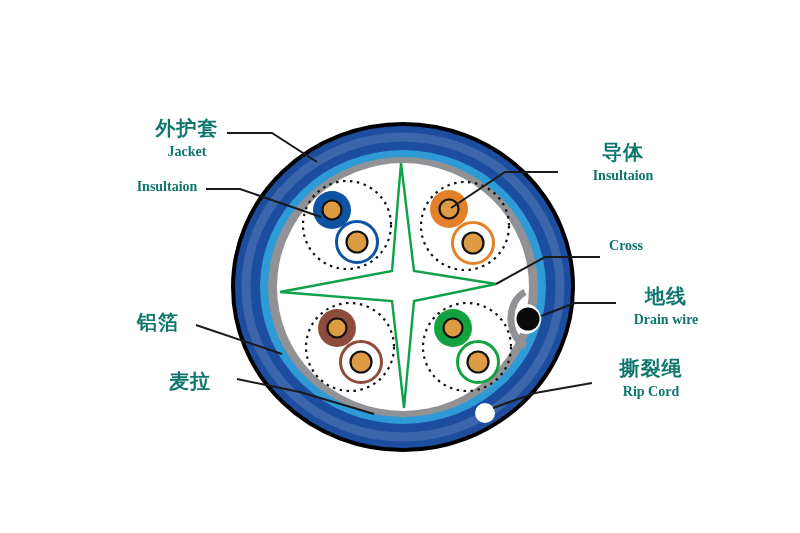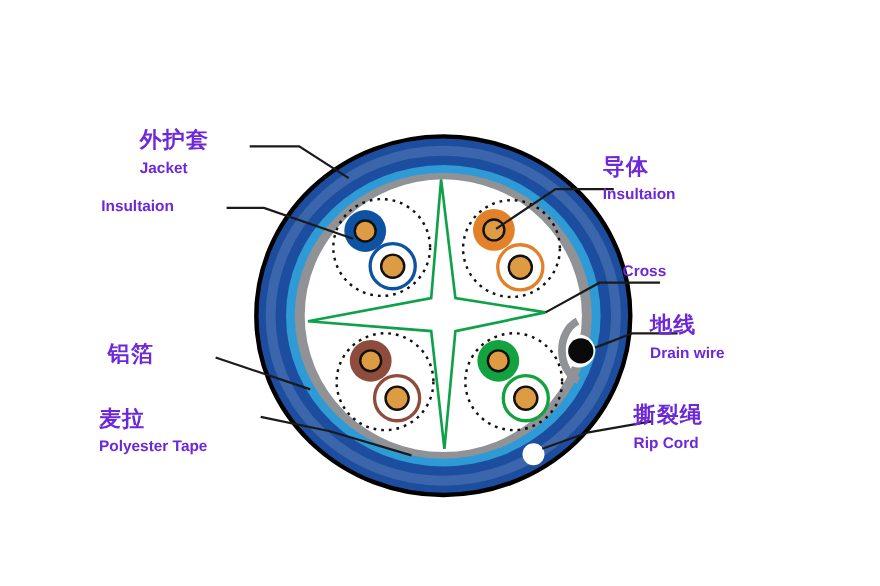--- a/index.html
+++ b/index.html
@@ -6,23 +6,25 @@
   .canvas{
     position:relative;
     width:800px;height:533px;
     background:#ffffff;
     overflow:hidden;
     font-family:"Liberation Sans","DejaVu Sans",sans-serif;
   }
   .diagram-svg{position:absolute;left:0;top:0;}
   .label{
     position:absolute;
-    color:#6d28d9;
+    text-align:center;
+    color:#0f766e;
     font-weight:bold;
     white-space:nowrap;
+    font-family:Liberation Serif, serif;
   }
   .label .zh{font-size:20px;line-height:24px;letter-spacing:1px;}
   .label .en{font-size:14px;line-height:24px;}
 </style>
 </head>
 <body>
 
 <div class="canvas">
 
   <svg class="diagram-svg" width="800" height="533" viewBox="0 0 800 533">
@@ -96,35 +98,34 @@
   <div class="label" style="left:92px;top:175px;width:150px">
     <div class="en">Insultaion</div>
   </div>
 
   <div class="label" style="left:98px;top:310px;width:120px">
     <div class="zh">铝箔</div>
   </div>
 
   <div class="label" style="left:90px;top:369px;width:200px">
     <div class="zh">麦拉</div>
-    <div class="en">Polyester Tape</div>
   </div>
 
   <div class="label" style="left:548px;top:140px;width:150px">
     <div class="zh">导体</div>
     <div class="en">Insultaion</div>
   </div>
 
   <div class="label" style="left:566px;top:234px;width:120px">
     <div class="en">Cross</div>
   </div>
 
   <div class="label" style="left:591px;top:284px;width:150px">
     <div class="zh">地线</div>
     <div class="en">Drain wire</div>
   </div>
 
-  <div class="label" style="left:576px;top:366px;width:150px">
+  <div class="label" style="left:576px;top:356px;width:150px">
     <div class="zh">撕裂绳</div>
     <div class="en">Rip Cord</div>
   </div>
 
 </div>
 
 </body></html>

